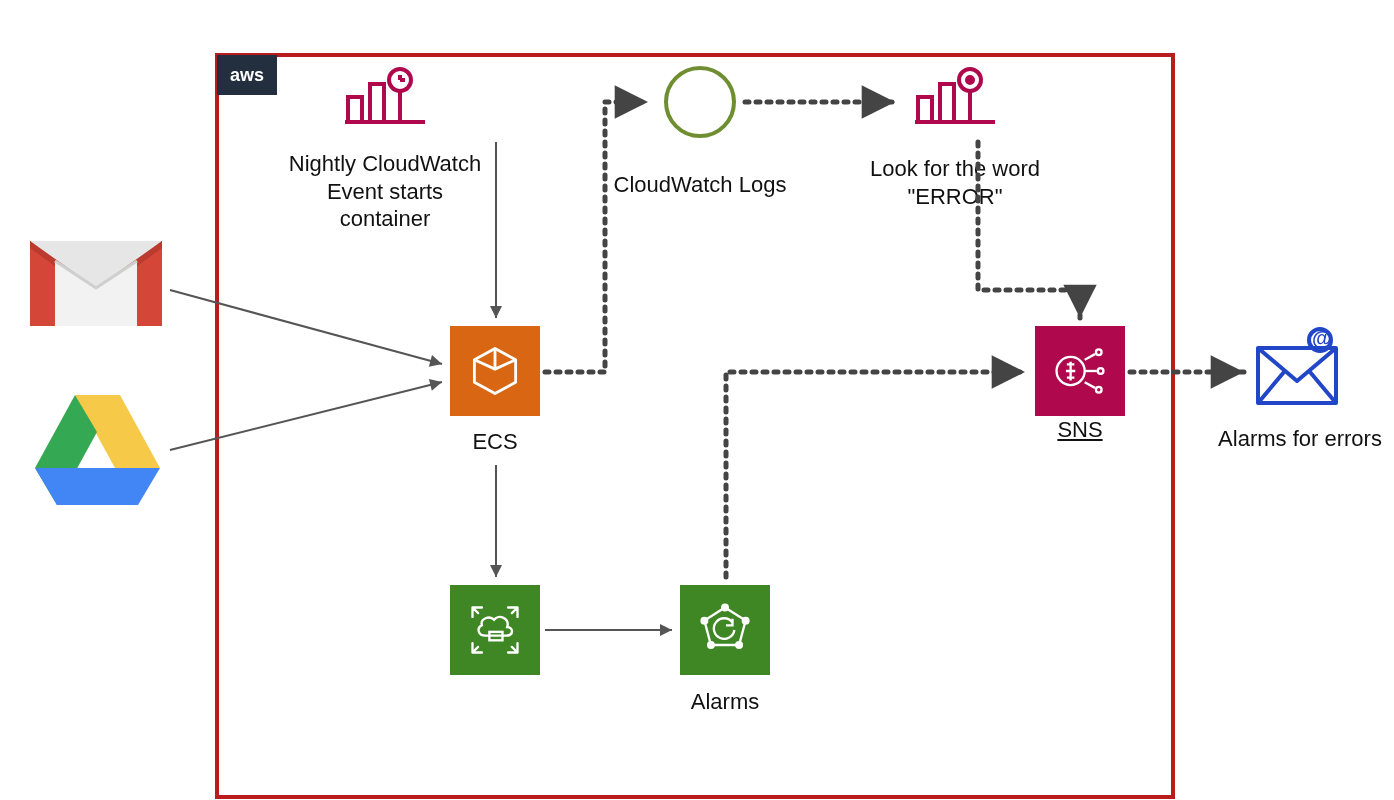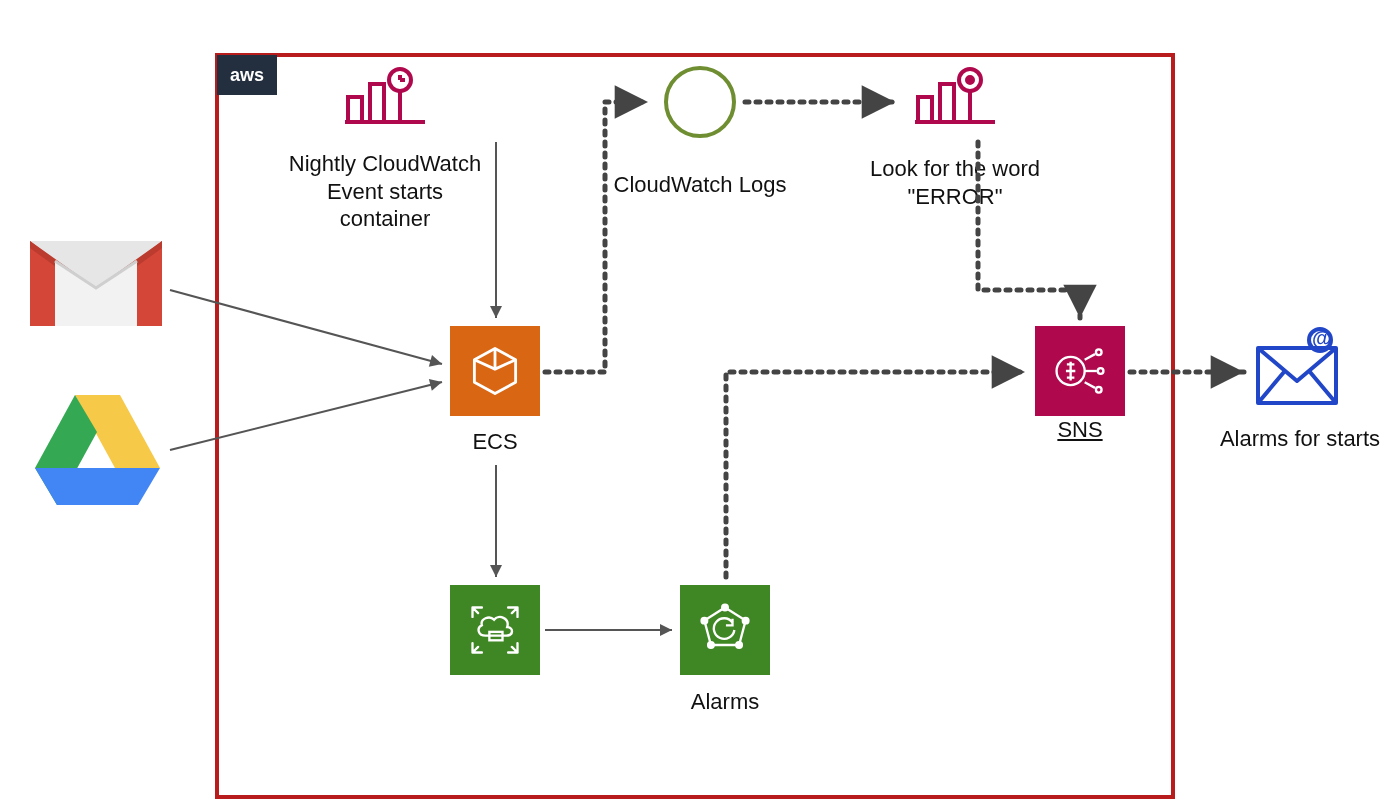--- a/index.html
+++ b/index.html
@@ -138,21 +138,21 @@
     <svg viewBox="0 0 95 85" width="95" height="85">
       <g stroke="#2146c7" stroke-width="4" fill="none" stroke-linejoin="round">
         <rect x="8" y="22" width="78" height="55"></rect>
         <path d="M8 22 L47 55 L86 22"></path>
         <path d="M8 77 L34 46 M86 77 L60 46"></path>
         <circle cx="70" cy="14" r="11"></circle>
         <text x="62" y="5" font-size="20" font-weight="700" fill="#2146c7" stroke="none">@</text>
       </g>
     </svg>
   </div>
-  <div class="node-label" style="left:1210px;top:425px;width:180px;">Alarms for starts</div>
+  <div class="node-label" style="left:1210px;top:425px;width:180px;">Alarms for errors</div>
 
 
   <svg class="svg-arrows" viewBox="0 0 1394 800">
     <defs>
       <marker id="arrow-grey" viewBox="0 0 12 12" refX="10" refY="6" markerWidth="9" markerHeight="9" orient="auto-start-reverse">
         <path d="M2 2 L10 6 L2 10 Z" fill="#555"></path>
       </marker>
       <marker id="arrow-dark" viewBox="0 0 12 12" refX="10" refY="6" markerWidth="10" markerHeight="10" orient="auto-start-reverse">
         <path d="M2 2 L10 6 L2 10 Z" fill="#444"></path>
       </marker>

